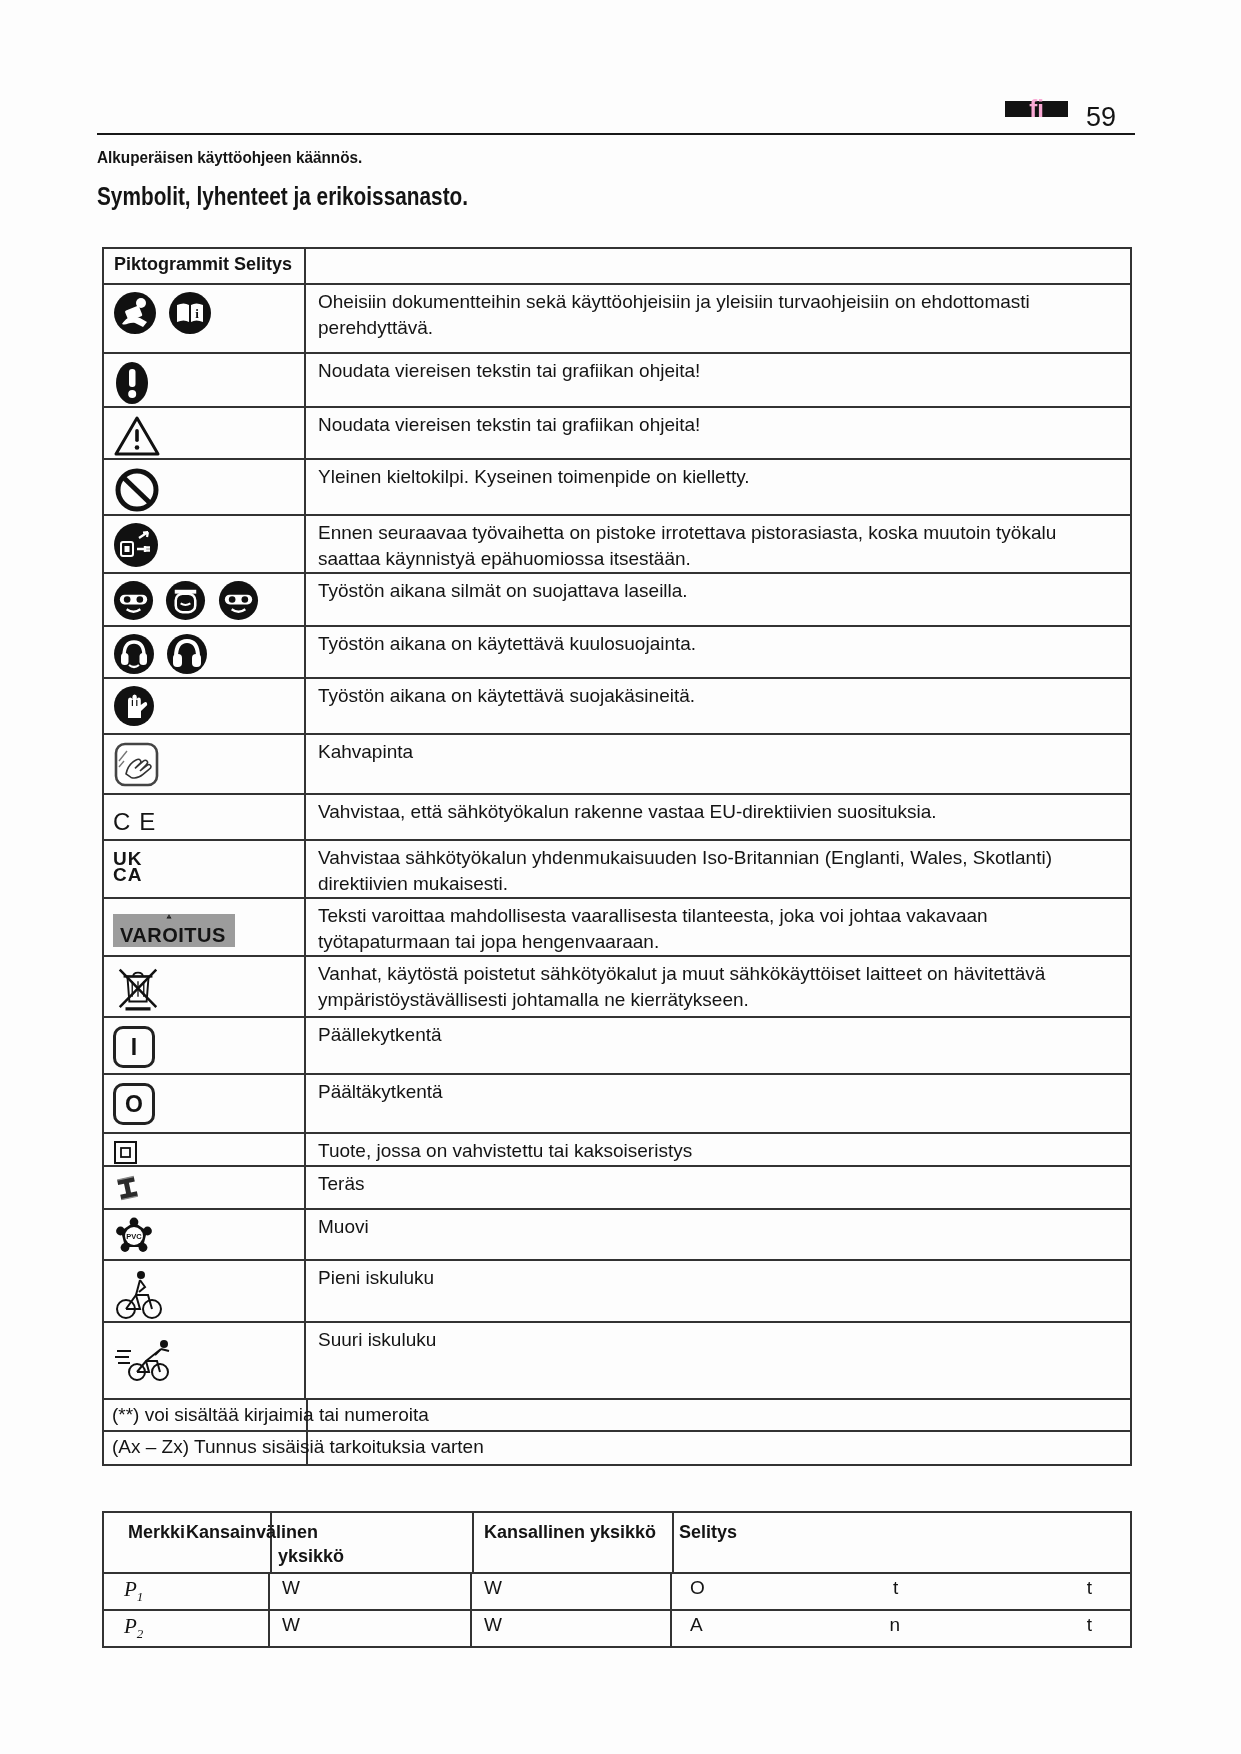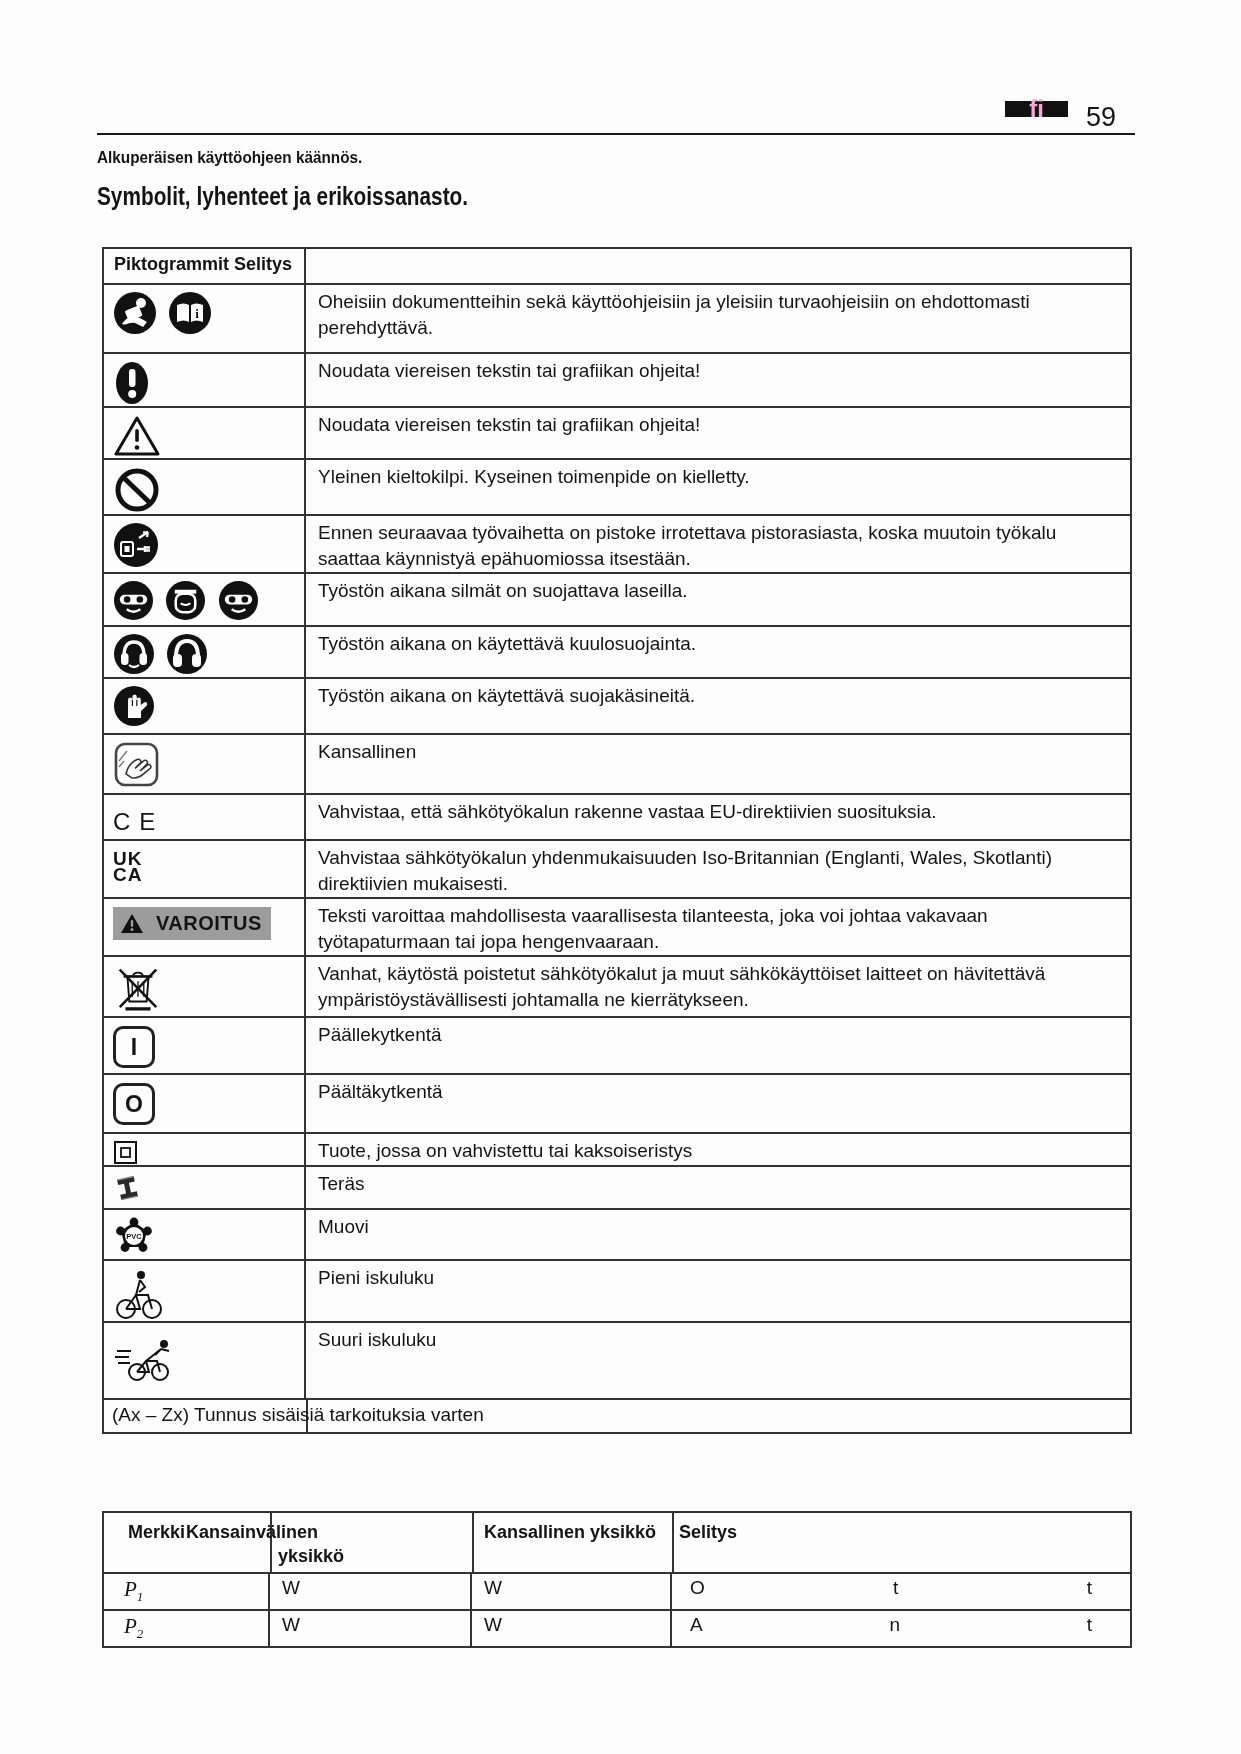--- a/index.html
+++ b/index.html
@@ -30,21 +30,21 @@
     background-position:202px 0;background-size:2px 100%;
   }
   .ic svg{display:inline-block;vertical-align:top;margin-right:7px;}
   
   .ce-mark{font-size:24px;font-weight:500;letter-spacing:9px;line-height:34px;padding-top:4px;display:inline-block;}
   .ukca-mark{font-size:19px;font-weight:bold;line-height:16px;letter-spacing:1px;padding-top:4px;display:inline-block;}
   .sq-switch{box-sizing:border-box;display:inline-flex;align-items:center;justify-content:center;
     width:42px;height:42px;border:3px solid #222;border-radius:10px;margin-top:2px;
     font-size:23px;font-weight:bold;}
   .warn-badge{display:inline-flex;align-items:center;gap:5px;background:#9c9c9c;
-    height:33px;padding:0 9px 0 7px;margin-top:2px;}
+    height:33px;padding:0 9px 0 7px;margin-top:2px;flex-direction:column;}
   .warn-badge .wtxt{font-size:20px;font-weight:800;letter-spacing:.5px;}
   
   .units{position:absolute;left:102px;top:1511px;width:1030px;}
   .units td{border:2px solid #333;vertical-align:top;overflow:visible;}
   .units td.uhdr{
     position:relative;height:57px;
     background-image:linear-gradient(#333,#333),linear-gradient(#333,#333),linear-gradient(#333,#333);
     background-repeat:no-repeat;
     background-position:166px 0,368px 0,568px 0;
     background-size:2px 100%,2px 100%,2px 100%;
@@ -202,21 +202,21 @@
     </tr>
 
     <tr style="height:60px">
       <td class="ic">
         <span><svg width="47" height="47" viewBox="0 0 47 47">
                 <rect x="3" y="3" width="41" height="41" rx="9" fill="#fff" stroke="#444" stroke-width="2.6"></rect>
                 <path d="M6 20 l8 -10 M6 26 l5 -6" stroke="#777" stroke-width="1.4"></path>
                 <path d="M13 33 q2-10 10-14 q3-1.6 4.4.4 t-1.4 4 l-4 4 8-7 q2.4-2 4 -.4 t-1 4l-6 6 7-5.6 q2.4-1.8 3.6.2 t-1.6 3.8 l-6 5 q-6 5-12 3 z" fill="#fff" stroke="#333" stroke-width="1.6"></path>
               </svg></span>
       </td>
-      <td class="txt">Kansallinen</td>
+      <td class="txt">Kahvapinta</td>
     </tr>
 
     <tr style="height:46px">
       <td class="ic">
         <span class="ce-mark">CE</span>
       </td>
       <td class="txt">Vahvistaa, että sähkötyökalun rakenne vastaa EU-direktiivien suosituksia.</td>
     </tr>
 
     <tr style="height:55px">
@@ -337,20 +337,23 @@
                   <line x1="2" y1="28" x2="16" y2="28"></line>
                   <line x1="5" y1="34" x2="17" y2="34"></line>
                 </g>
                 <circle cx="51" cy="15" r="4" fill="#111"></circle>
                 <path d="M48 20 l8 2" stroke="#111" stroke-width="2"></path>
               </svg></span>
       </td>
       <td class="txt">Suuri iskuluku</td>
     </tr>
 
+    <tr style="height:32px">
+      <td class="footcell" colspan="2">(**) voi sisältää kirjaimia tai numeroita</td>
+    </tr>
     <tr style="height:34px">
       <td class="footcell" colspan="2">(Ax – Zx) Tunnus sisäisiä tarkoituksia varten</td>
     </tr>
   </tbody>
     </table>
 
   <table class="units">
     <colgroup>
       <col style="width:166px">
         <col style="width:202px">

